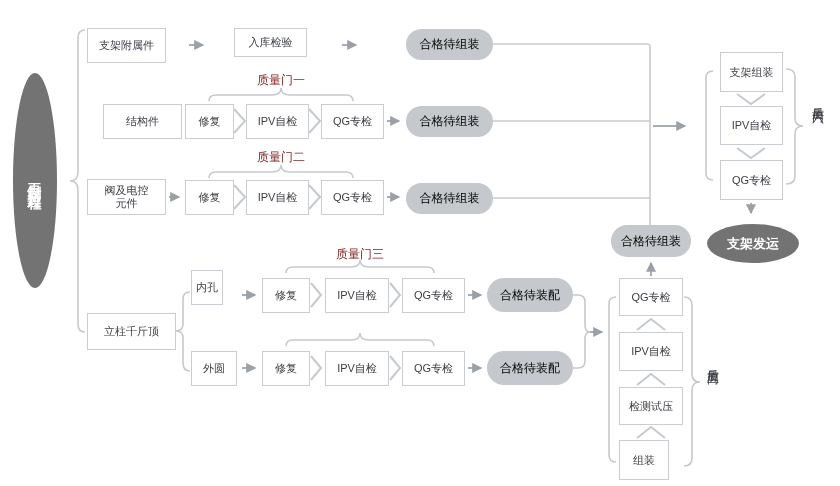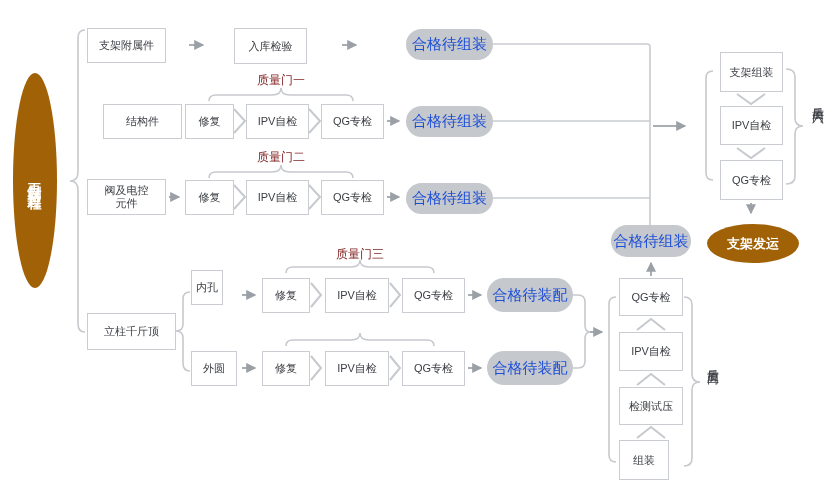--- a/index.html
+++ b/index.html
@@ -10,32 +10,32 @@
   .canvas svg{position:absolute;left:0;top:0;}
   .box{
     position:absolute;box-sizing:border-box;background:#ffffff;
     border:1.5px solid #c9ccd0;display:flex;align-items:center;justify-content:center;
     font-size:11px;font-weight:500;color:#3b3e43;text-align:center;line-height:1.15;
     white-space:pre-line;z-index:2;
   }
   .pill{
     position:absolute;box-sizing:border-box;background:#c5c8cc;border-radius:999px;
     display:flex;align-items:center;justify-content:center;
-    font-size:15px;font-weight:500;color:#1d4ed8;text-align:center;z-index:2;
+    font-size:12px;font-weight:500;color:#000000;text-align:center;z-index:2;
   }
   .gate{
     position:absolute;width:100px;font-size:12px;font-weight:500;color:#7f1d1d;
     text-align:center;z-index:2;
   }
   .vgate{
     position:absolute;writing-mode:vertical-rl;text-orientation:mixed;
     font-size:12px;font-weight:500;color:#3b3e43;letter-spacing:1px;z-index:2;
   }
   .ellipse{
-    position:absolute;background:#a16207;border-radius:50%;color:#ffffff;
+    position:absolute;background:#737373;border-radius:50%;color:#ffffff;
     display:flex;align-items:center;justify-content:center;z-index:2;
   }
   .ellipse .vtext{
     writing-mode:vertical-rl;text-orientation:mixed;
     font-size:14px;font-weight:600;letter-spacing:4px;
   }
   .ellipse.ship{font-size:13px;font-weight:600;}
 </style>
 </head>
 <body>
@@ -101,21 +101,21 @@
       <path d="M651,276 L651,263"></path>
       <path d="M751,203 L751,213"></path>
     </g>
   </svg>
 
   <div class="ellipse" style="left:13px;top:73px;width:44px;height:215px">
     <span class="vtext">再制造过程</span>
   </div>
 
   <div class="box" style="left:87px;top:28px;width:79px;height:35px">支架附属件</div>
-  <div class="box" style="left:234px;top:28px;width:73px;height:36px">入库检验</div>
+  <div class="box" style="left:234px;top:28px;width:73px;height:29px">入库检验</div>
   <div class="pill" style="left:406px;top:29px;width:87px;height:31px">合格待组装</div>
 
   <div class="box" style="left:103px;top:104px;width:79px;height:35px">结构件</div>
   <div class="box" style="left:185px;top:104px;width:49px;height:35px">修复</div>
   <div class="box" style="left:246px;top:104px;width:63px;height:35px">IPV自检</div>
   <div class="box" style="left:321px;top:104px;width:63px;height:35px">QG专检</div>
   <div class="pill" style="left:406px;top:106px;width:87px;height:31px">合格待组装</div>
   <div class="gate" style="left:231px;top:72px">质量门一</div>
 
   <div class="box" style="left:87px;top:179px;width:79px;height:36px">阀及电控

